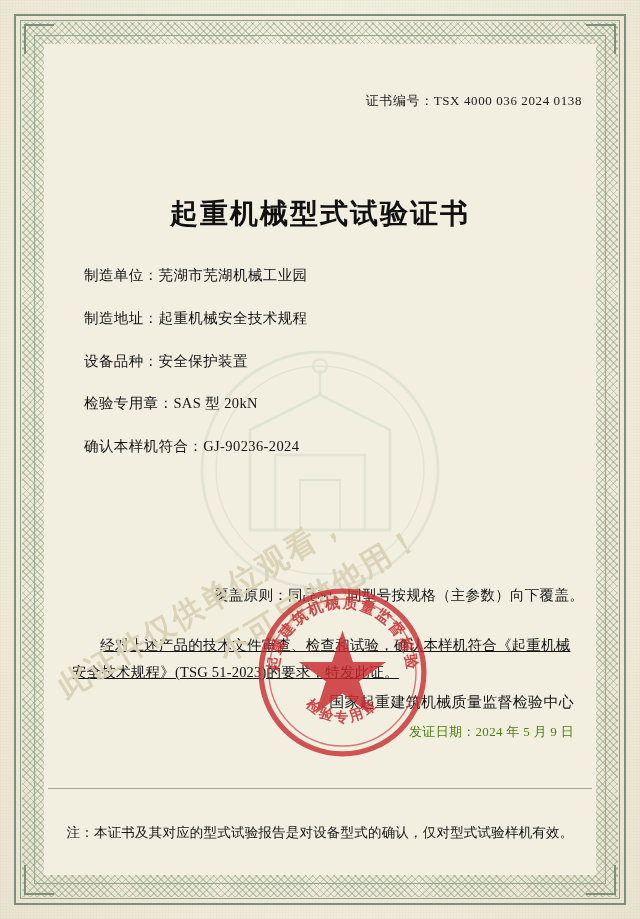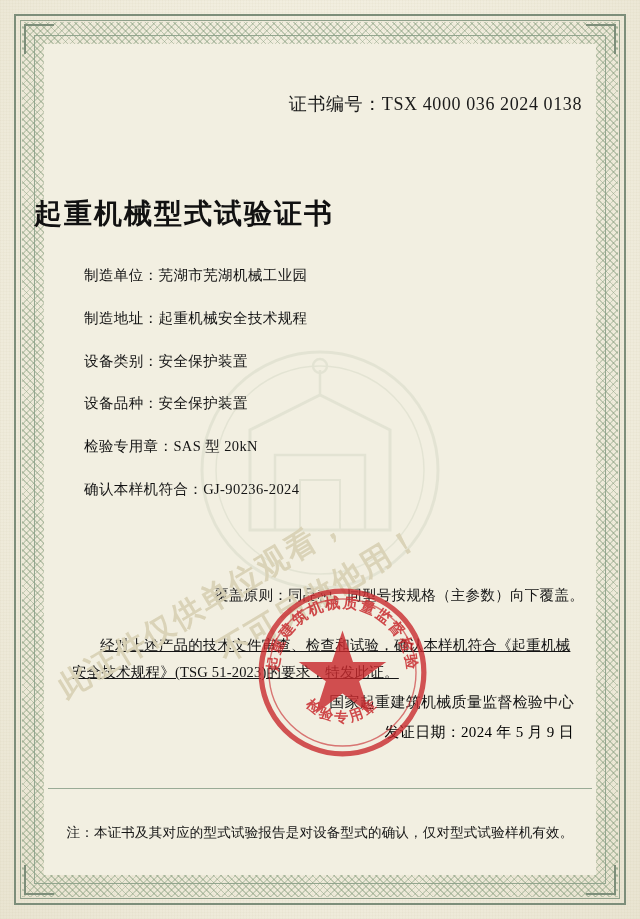--- a/index.html
+++ b/index.html
@@ -118,32 +118,32 @@
     left: 34px;
     top: 35px;
     width: 572px;
     height: 849px;
   }
 
   .cert-no {
     position: absolute;
     right: 24px;
     top: 57px;
-    font-size: 18px;
+    font-size: 13px;
     letter-spacing: 0.6px;
     color: #1a1a1a;
     white-space: nowrap;
   }
 
   .cert-title {
     position: absolute;
     left: 0;
     top: 160px;
     width: 572px;
-    text-align: left;
+    text-align: center;
     font-size: 28px;
     font-weight: bold;
     letter-spacing: 2px;
     color: #111;
   }
 
   .fields {
     position: absolute;
     left: 50px;
     top: 230px;
@@ -194,22 +194,22 @@
     font-size: 15px;
     color: #141414;
     letter-spacing: 0.3px;
   }
   .issue-date {
     position: absolute;
     left: 0;
     top: 688px;
     width: 540px;
     text-align: right;
-    font-size: 15px;
-    color: #000000;
+    font-size: 13px;
+    color: #4d7c0f;
     letter-spacing: 0.3px;
   }
 
   .footer-rule {
     position: absolute;
     left: 14px;
     top: 753px;
     width: 544px;
     border-top: 1px solid #9aab96;
   }
@@ -302,23 +302,20 @@
     <div class="cert-title">起重机械型式试验证书</div>
 
     <div class="fields">
       <div class="field-row">
         <span class="field-label">制造单位：</span><span class="field-value">芜湖市芜湖机械工业园</span>
       </div>
       <div class="field-row">
         <span class="field-label">制造地址：</span><span class="field-value">起重机械安全技术规程</span>
       </div>
       <div class="field-row">
-        <span class="field-label">设备类别：</span><span class="field-value">安全保护装置</span>
-      </div>
-      <div class="field-row">
         <span class="field-label">设备品种：</span><span class="field-value">安全保护装置</span>
       </div>
       <div class="field-row">
         <span class="field-label">检验专用章：</span><span class="field-value">SAS 型 20kN</span>
       </div>
       <div class="field-row">
         <span class="field-label">确认本样机符合：</span><span class="field-value">GJ-90236-2024</span>
       </div>
     </div>
 

